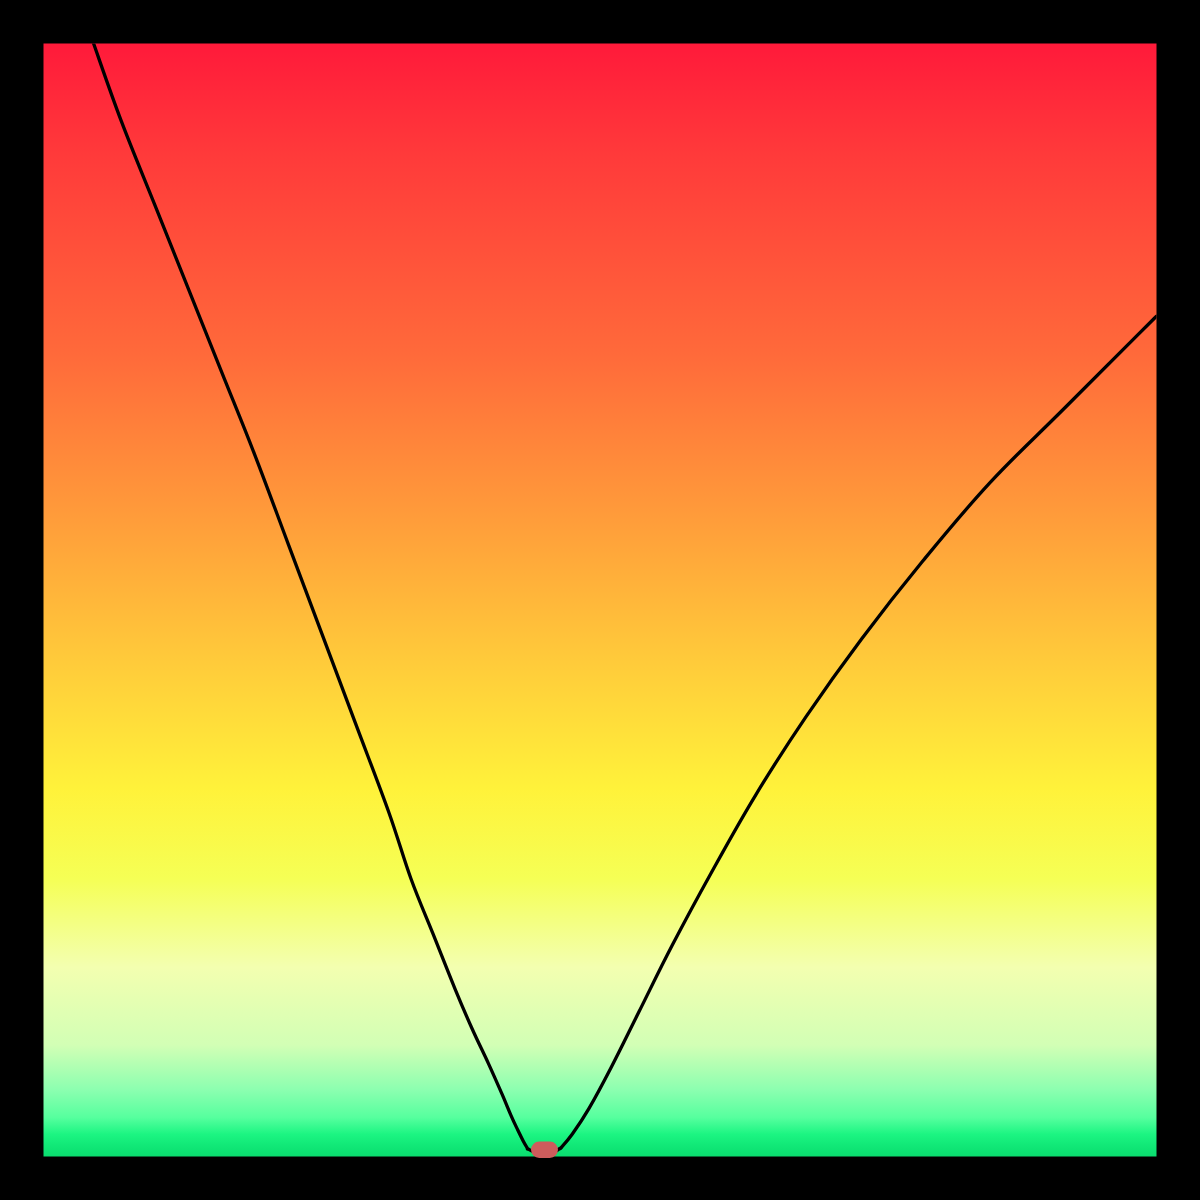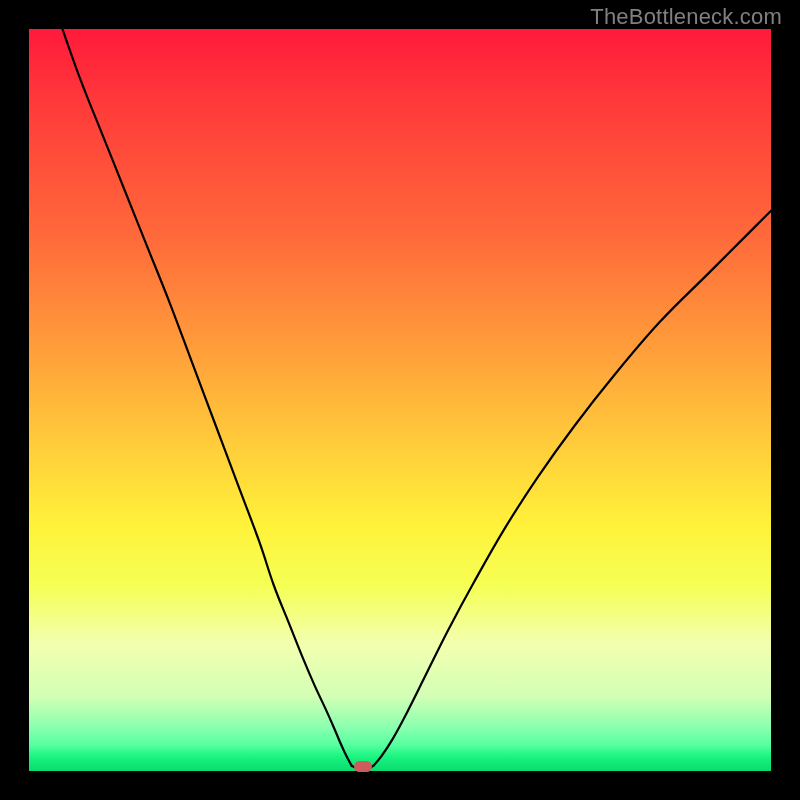--- a/index.html
+++ b/index.html
@@ -67,20 +67,19 @@
     background: #cd5c5c;
     border-radius: 6px;
   }
 </style>
 </head>
 <body>
 
 <div class="frame">
   <div class="plot"></div>
 
-  <div class="watermark">TheBottleneck.com</div>
 
   <svg class="curve" viewBox="0 0 742 742" preserveAspectRatio="none">
     <path id="curve-path" fill="none" stroke="#000" stroke-width="2.2" stroke-linecap="round" stroke-linejoin="round" d="M 33.39 0.00 C 36.79 9.52, 44.46 32.22, 51.94 51.94 C 59.42 71.66, 66.04 87.19, 74.20 107.59 C 82.36 128.00, 88.30 142.84, 96.46 163.24 C 104.62 183.65, 110.56 198.48, 118.72 218.89 C 126.88 239.29, 132.82 253.45, 140.98 274.54 C 149.14 295.63, 155.08 312.13, 163.24 333.90 C 171.40 355.67, 177.34 371.49, 185.50 393.26 C 193.66 415.03, 199.60 430.85, 207.76 452.62 C 215.92 474.39, 223.22 492.94, 230.02 511.98 C 236.82 531.02, 239.42 541.54, 244.86 556.50 C 250.30 571.46, 254.26 580.00, 259.70 593.60 C 265.14 607.20, 269.78 619.14, 274.54 630.70 C 279.30 642.26, 281.59 647.56, 285.67 656.67 C 289.75 665.78, 293.13 672.39, 296.80 680.41 C 300.47 688.44, 302.98 694.19, 305.70 700.45 C 308.42 706.71, 309.74 710.19, 311.64 714.55 C 313.54 718.90, 314.60 721.06, 316.09 724.19 C 317.59 727.32, 318.58 729.30, 319.80 731.61 C 321.03 733.92, 322.23 735.85, 322.77 736.81 C 323.31 737.76, 321.82 736.33, 322.77 736.81 C 323.72 737.28, 325.92 738.79, 327.96 739.40 C 330.00 740.02, 331.72 740.14, 333.90 740.14 C 336.08 740.14, 337.80 740.15, 339.84 739.40 C 341.88 738.65, 344.08 736.68, 345.03 736.06 C 345.98 735.45, 343.67 737.70, 345.03 736.06 C 346.39 734.43, 349.05 731.92, 352.45 727.16 C 355.85 722.40, 358.82 718.26, 363.58 710.09 C 368.34 701.93, 372.30 694.47, 378.42 682.64 C 384.54 670.81, 389.49 660.50, 396.97 645.54 C 404.45 630.58, 410.39 618.02, 419.23 601.02 C 428.07 584.02, 435.00 571.15, 445.20 552.79 C 455.40 534.43, 463.32 519.89, 474.88 500.85 C 486.44 481.81, 495.35 467.95, 508.27 448.91 C 521.19 429.87, 531.09 416.01, 545.37 396.97 C 559.65 377.93, 570.54 364.07, 586.18 345.03 C 601.82 325.99, 613.70 311.45, 630.70 293.09 C 647.70 274.73, 661.25 262.54, 678.93 244.86 C 696.61 227.18, 715.60 208.19, 727.16 196.63 C 738.72 185.07, 739.28 184.51, 742.00 181.79"></path>
   </svg>
 
   <div class="marker" id="opt-marker" style="left: 353.9px; top: 761.048px; background: rgb(205, 92, 92);"></div>
 </div>
 
 </body></html>

